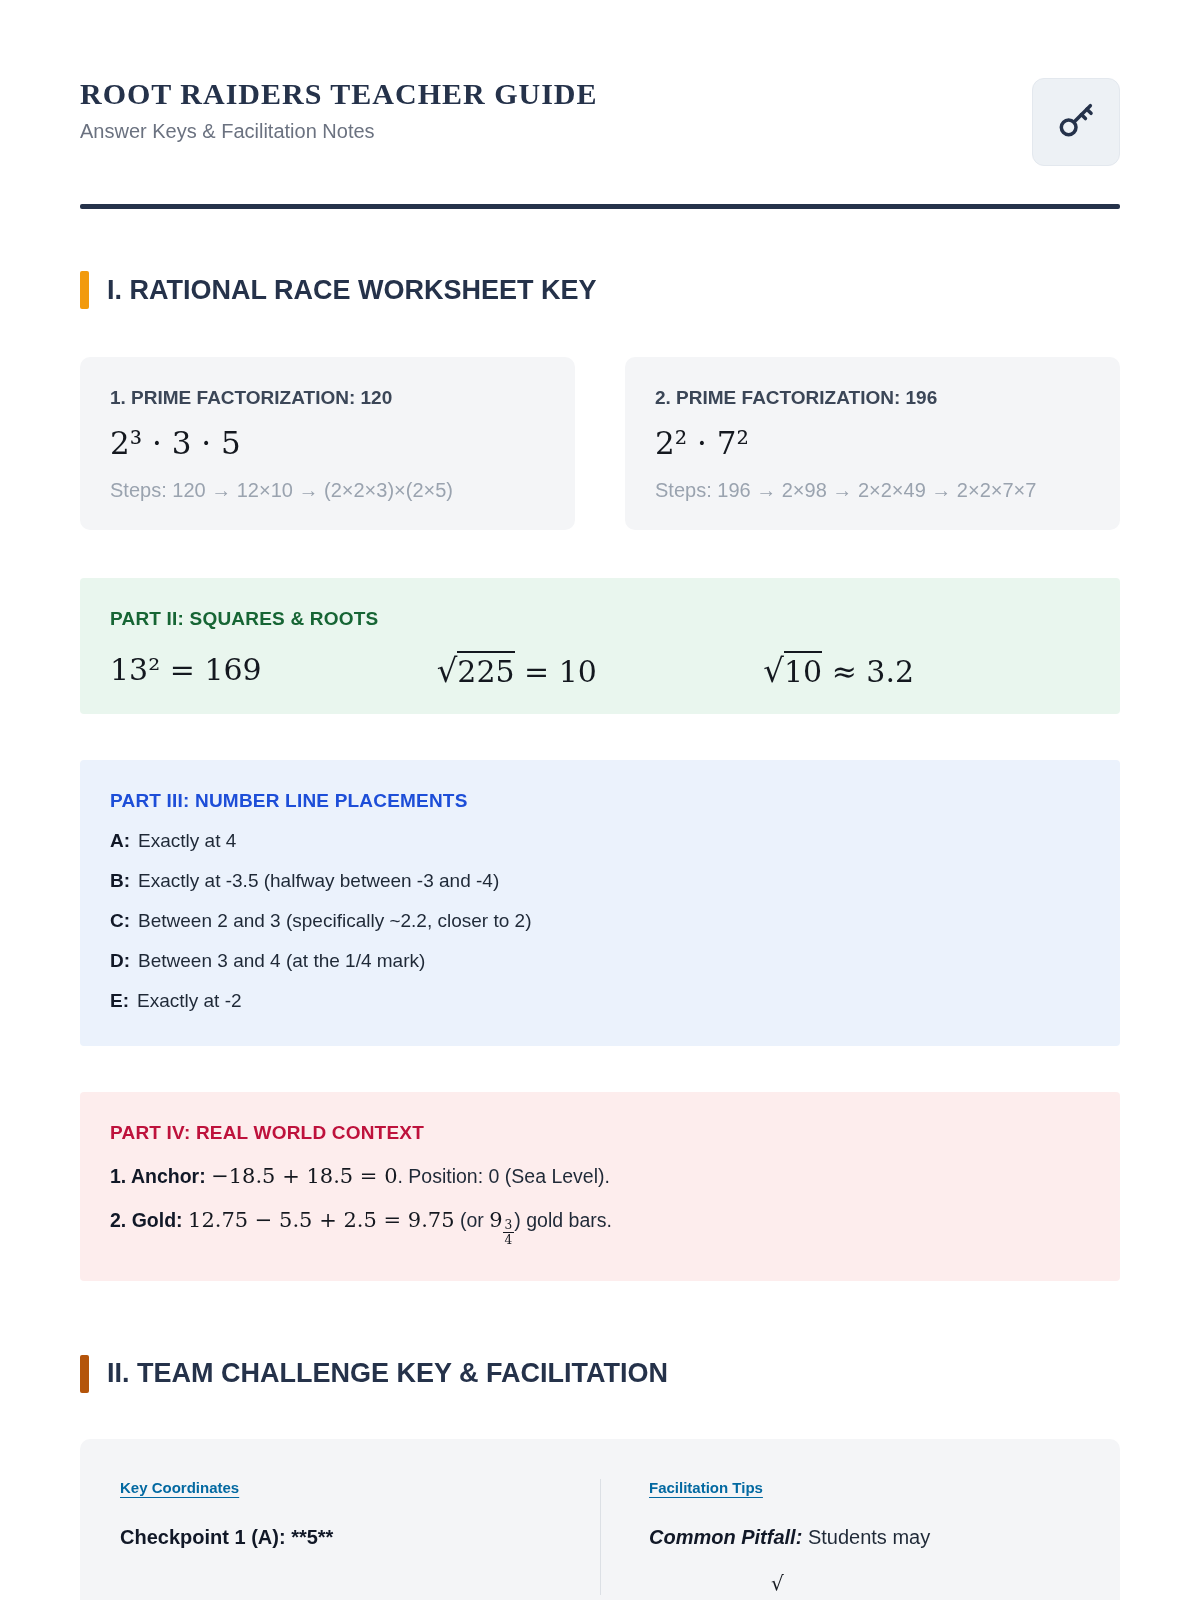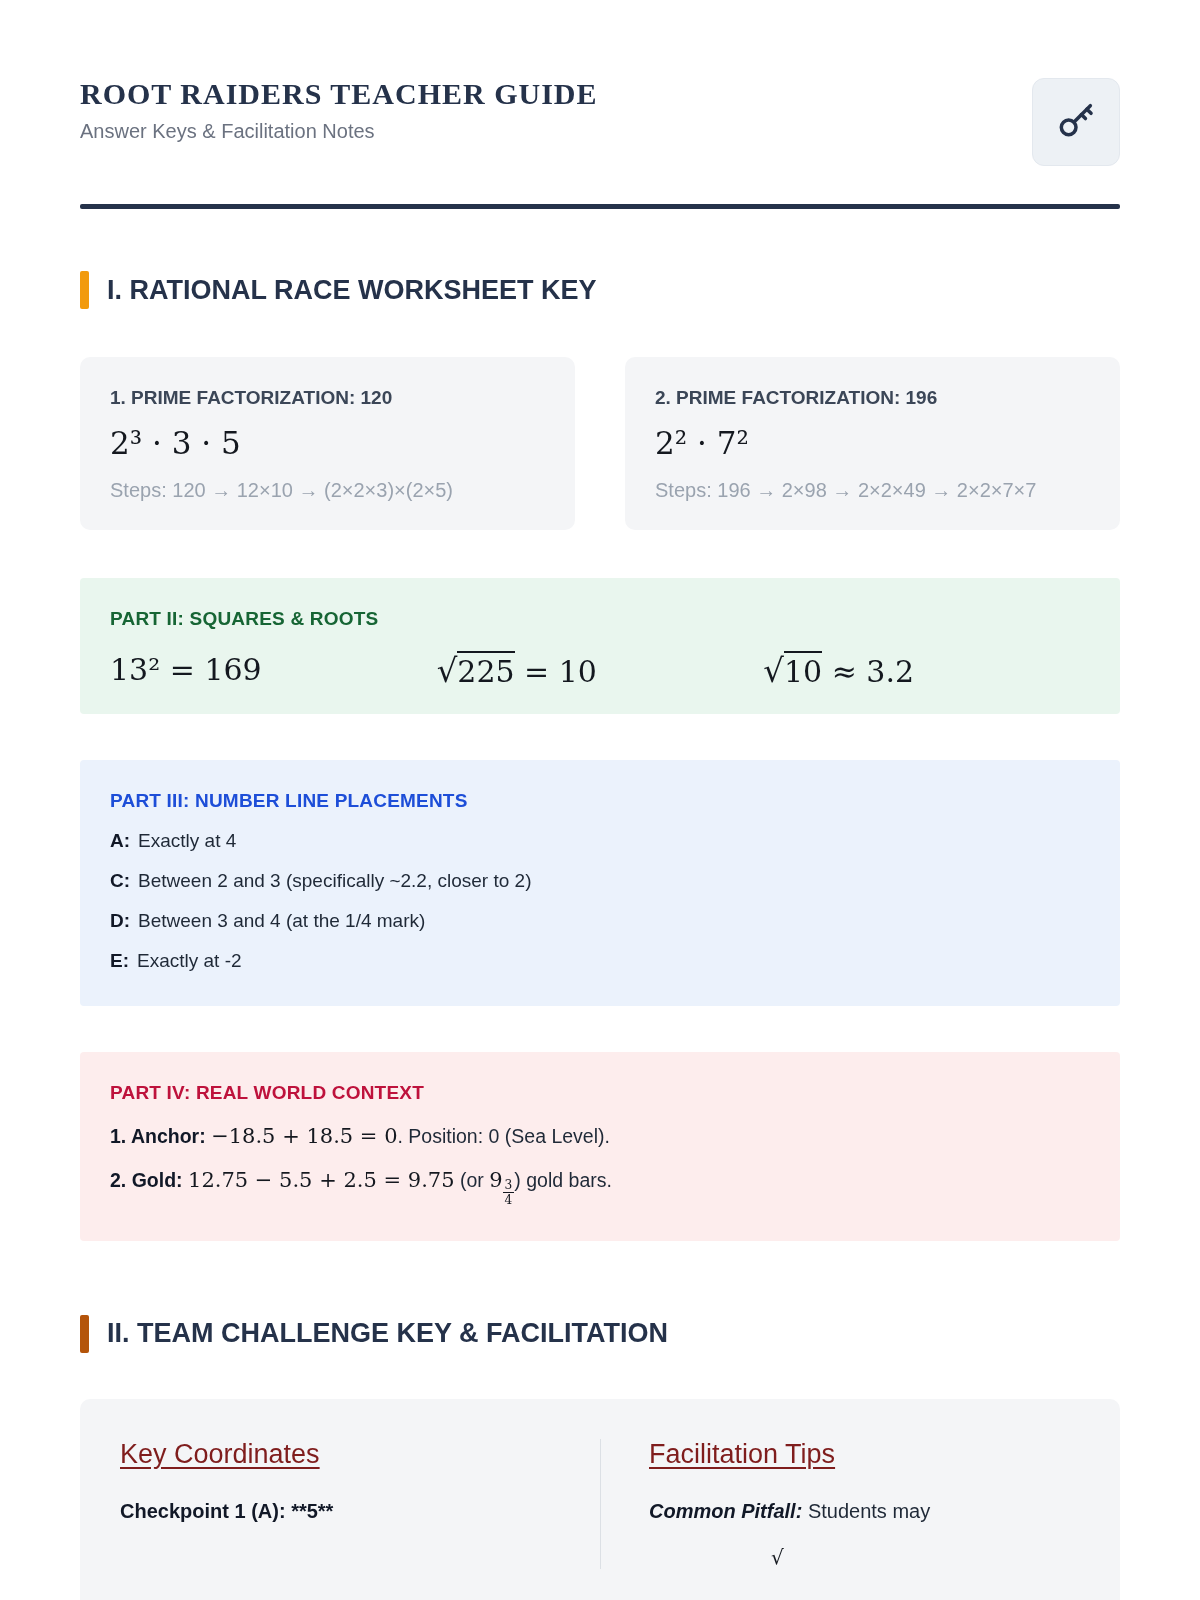--- a/index.html
+++ b/index.html
@@ -66,21 +66,21 @@
   .inline-math { font-family:"DejaVu Serif", serif; font-size:21px; color:#14181f; }
   .frac { display:inline-flex; flex-direction:column; align-items:center;
           font-size:0.58em; line-height:1.15; vertical-align:-0.15em; }
   .frac .num { border-bottom:1px solid #14181f; padding:0 2px; }
 
   
   .team-card { background:#f4f5f7; border-radius:10px; margin-top:46px;
                padding:40px 40px 60px 40px; display:grid; grid-template-columns:1fr 1fr; }
   .team-col-left { padding-right:44px; }
   .team-col-right { border-left:1px solid #dce0e5; padding-left:48px; }
-  .team-heading { font-size:27px; font-weight:400; color:#7f1d1d; text-decoration:underline; text-underline-offset:4px; }
+  .team-heading { font-size:15px; font-weight:700; color:#0369a1; text-decoration:underline; text-underline-offset:4px; }
   .team-line { font-size:20px; margin-top:30px; }
   .team-line b { color:#111827; }
   .pitfall-label { font-weight:700; font-style:italic; color:#111827; }
   .partial-line { margin-top:22px; font-family:"DejaVu Serif", serif; font-size:20px; padding-left:122px; color:#14181f; }
 </style>
 </head>
 <body>
 
 <div class="page">
 
@@ -126,20 +126,21 @@
     <div class="exprs">
       <div class="expr">13² = 169</div>
       <div class="expr"><span class="sqrt-sign">√</span><span class="radicand">225</span><span> = 10</span></div>
       <div class="expr"><span class="sqrt-sign">√</span><span class="radicand">10</span><span> ≈ 3.2</span></div>
     </div>
   </div>
 
   <div class="part-card part3">
     <div class="part-title t-blue">PART III: NUMBER LINE PLACEMENTS</div>
     <div class="nl-item"><b>A:</b><span>Exactly at 4</span></div>
+    <div class="nl-item"><b>B:</b><span>Exactly at -3.5 (halfway between -3 and -4)</span></div>
     <div class="nl-item"><b>C:</b><span>Between 2 and 3 (specifically ~2.2, closer to 2)</span></div>
     <div class="nl-item"><b>D:</b><span>Between 3 and 4 (at the 1/4 mark)</span></div>
     <div class="nl-item"><b>E:</b><span>Exactly at -2</span></div>
   </div>
 
   <div class="part-card part4">
     <div class="part-title t-red">PART IV: REAL WORLD CONTEXT</div>
     <div class="rw-line">
       <b>1. Anchor:</b>
       <span class="inline-math">−18.5 + 18.5 = 0</span><span>. Position: 0 (Sea Level).</span>

